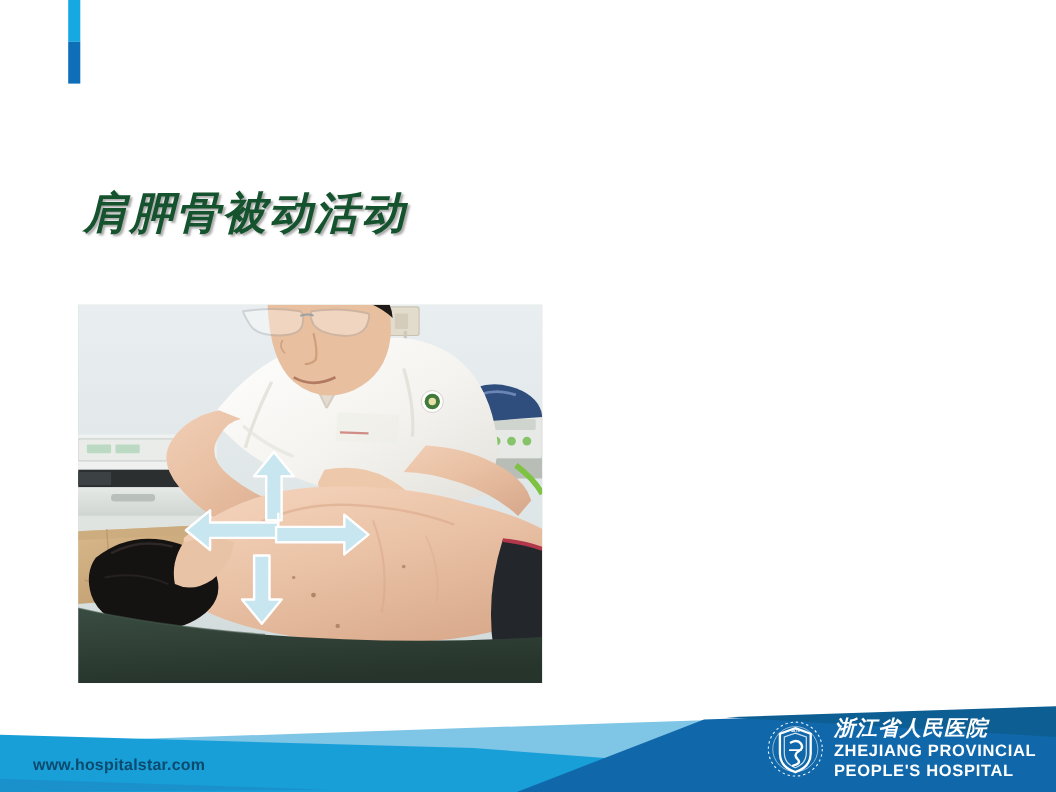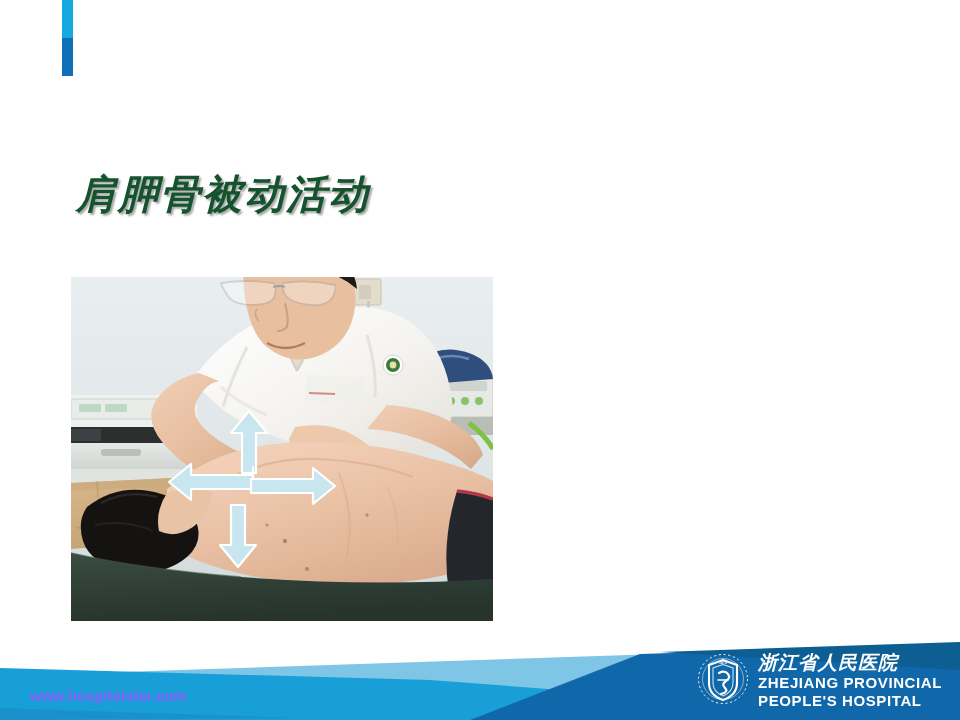--- a/index.html
+++ b/index.html
@@ -71,34 +71,34 @@
     bottom: 0;
     width: 960px;
     height: 90px;
   }
   #footer-svg { display: block; width: 960px; height: 90px; }
 
   #footer-url {
     position: absolute;
     left: 30px;
     bottom: 16px;
-    color: #8b5cf6;
+    color: #0c4a6e;
     font-size: 14.5px;
     font-weight: 700;
     letter-spacing: 0.2px;
     font-family: "Liberation Sans", sans-serif;
   }
 
   
   #hospital-logo {
     position: absolute;
     right: 18px;
     bottom: 11px;
     display: flex;
-    align-items: flex-start;
+    align-items: center;
     gap: 9px;
   }
   #logo-emblem { width: 52px; height: 52px; display:block; }
   #logo-text { display: flex; flex-direction: column; gap: 1px; }
   #logo-name-cn {
     color: #ffffff;
     font-family: "DejaVu Serif", "Liberation Serif", serif;
     font-style: italic;
     font-weight: 700;
     font-size: 19px;

